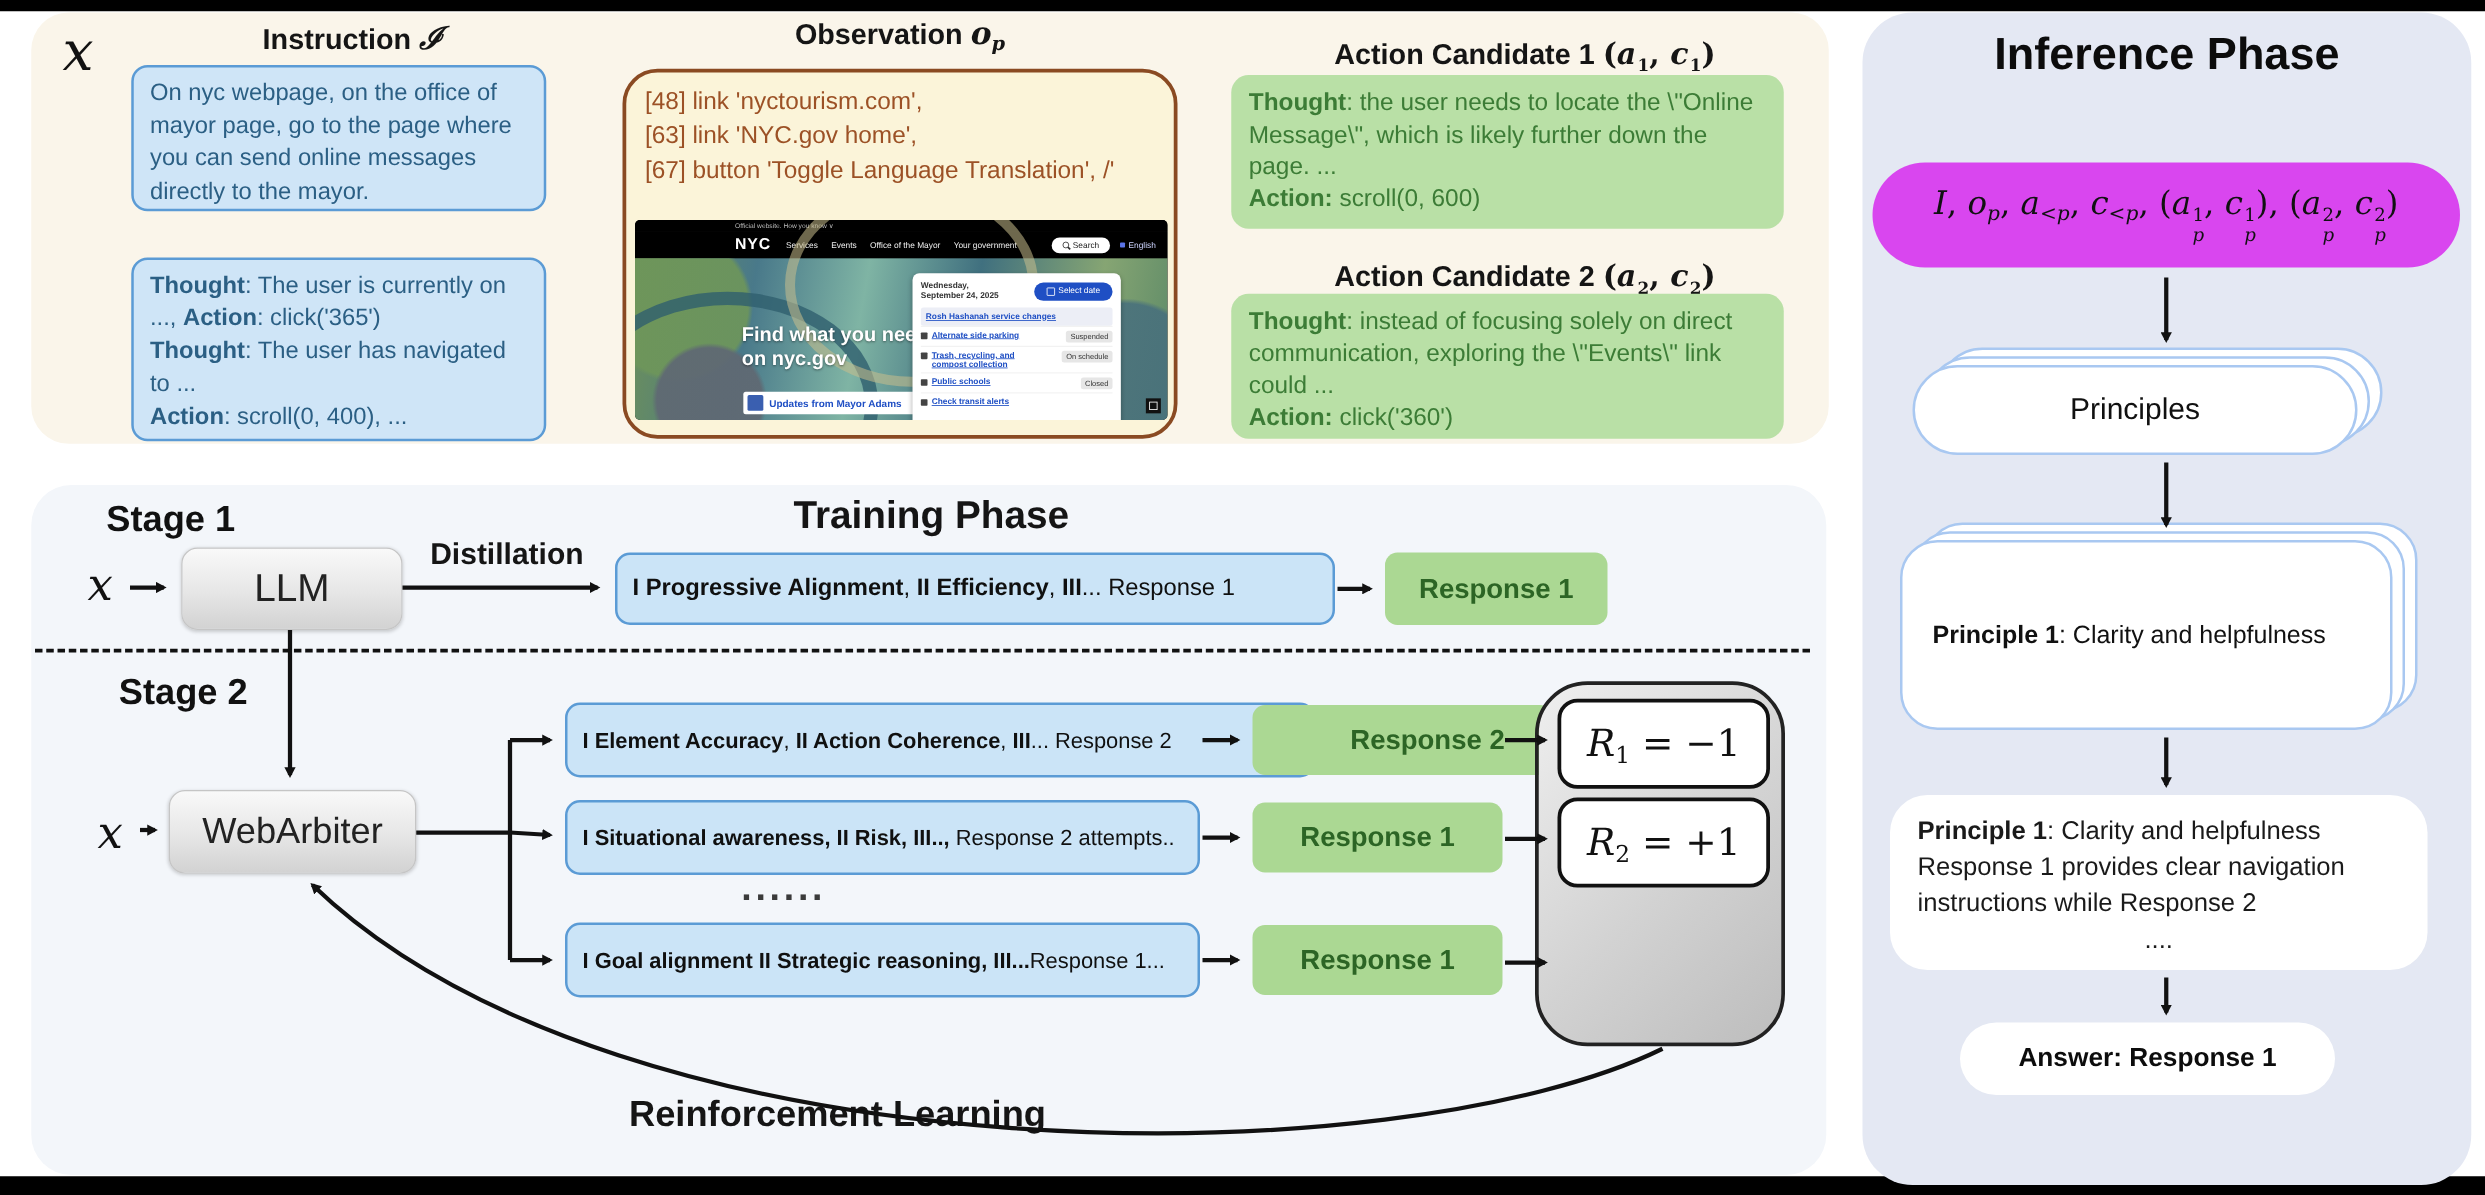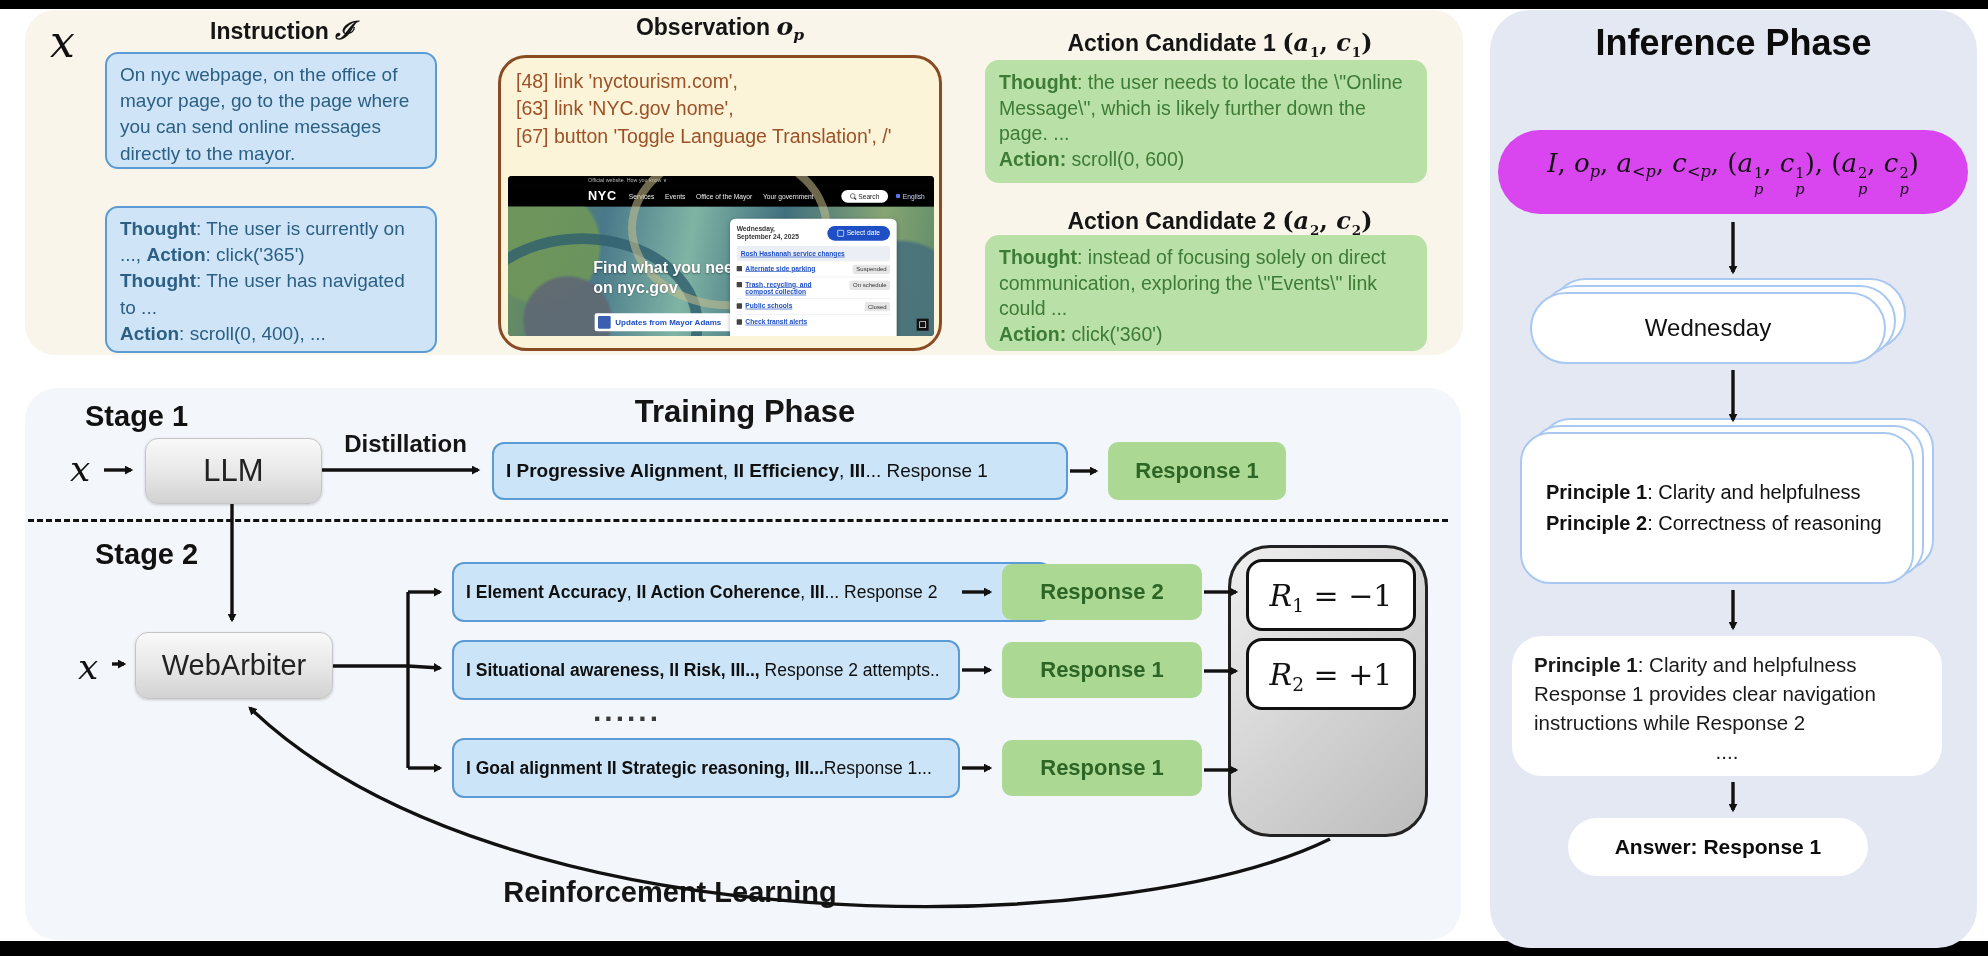--- a/index.html
+++ b/index.html
@@ -239,21 +239,21 @@
       <span><span class="seg-b">I Element Accuracy</span><span>, </span><span class="seg-b">II Action Coherence</span><span>, </span><span class="seg-b">III</span><span>...  Response 2</span></span>
     </div>
   <div class="train-blue" style="left:452px;top:640px;width:508px;height:60px;font-size:17.5px;">
       <span><span class="seg-b">I Situational awareness, II Risk, III..,</span><span> Response 2 attempts..</span></span>
     </div>
   <div class="dots">......</div>
   <div class="train-blue" style="left:452px;top:738px;width:508px;height:60px;font-size:17.5px;">
       <span><span class="seg-b">I Goal alignment II Strategic reasoning, III...</span><span>Response 1...</span></span>
     </div>
 
-  <div class="train-green" style="left:1002px;top:564px;width:200px;height:56px;">Response 2</div>
+  <div class="train-green" style="left:1002px;top:564px;width:200px;height:56px;padding-left:40px;">Response 2</div>
   <div class="train-green" style="left:1002px;top:642px;width:200px;height:56px;">Response 1</div>
   <div class="train-green" style="left:1002px;top:740px;width:200px;height:56px;">Response 1</div>
 
   <div class="rcontainer"></div>
   <div class="rbox" style="top:559px;">
       <span><span class="mi">R</span><sub>1</sub><span> = −1</span></span>
     </div>
   <div class="rbox" style="top:638px;">
       <span><span class="mi">R</span><sub>2</sub><span> = +1</span></span>
     </div>
@@ -275,29 +275,28 @@
           <span>p</span>
         </span><span>, </span><span class="mi">c</span><span class="mstack">
           <span>2</span>
           <span>p</span>
         </span><span>)</span></span>
     </div>
 
   <div class="stackwrap" style="left:1530px;top:292px;width:356px;height:72px;">
     <div class="stacklayer" style="left:20px;top:-14px;width:356px;height:72px;border-radius:36px;"></div>
     <div class="stacklayer" style="left:10px;top:-7px;width:356px;height:72px;border-radius:36px;"></div>
-    <div class="stackmain" style="left:0;top:0;width:356px;height:72px;border-radius:36px;align-items:center;font-size:24px;color:#111;">Wednesday</div>
+    <div class="stackmain" style="left:0;top:0;width:356px;height:72px;border-radius:36px;align-items:center;font-size:24px;color:#111;">Principles</div>
   </div>
 
   <div class="stackwrap" style="left:1520px;top:432px;width:394px;height:152px;">
     <div class="stacklayer" style="left:20px;top:-14px;width:394px;height:152px;border-radius:30px;"></div>
     <div class="stacklayer" style="left:10px;top:-7px;width:394px;height:152px;border-radius:30px;"></div>
     <div class="stackmain inf-lines" style="left:0;top:0;width:394px;height:152px;border-radius:30px;padding:0 24px;box-sizing:border-box;">
       <div><span><span class="seg-b">Principle 1</span><span>: Clarity and helpfulness</span></span></div>
-      <div><span><span class="seg-b">Principle 2</span><span>: Correctness of reasoning</span></span></div>
     </div>
   </div>
 
   <div class="expl">
     <div><span><span class="seg-b">Principle 1</span><span>: Clarity and helpfulness</span><br><span>Response 1 provides clear navigation</span><br><span>instructions while Response 2</span></span></div>
     <div style="text-align:center;">....</div>
   </div>
 
   <div class="answer-pill">Answer: Response 1</div>
 

